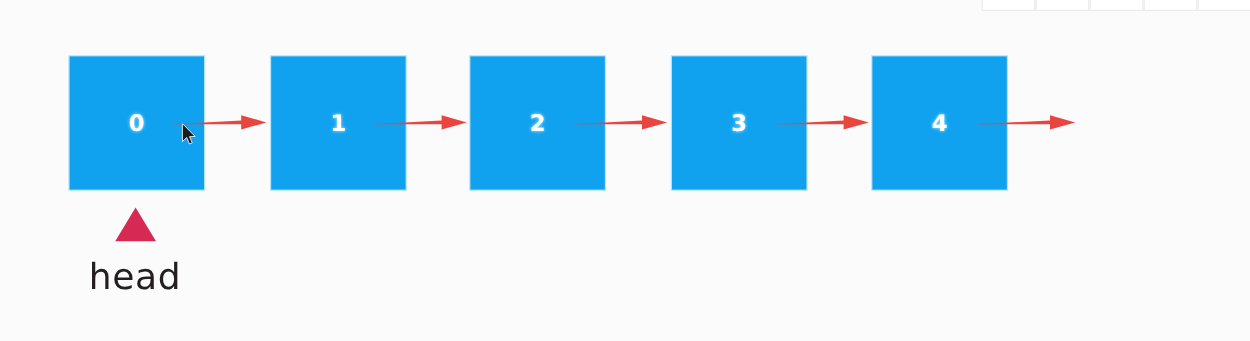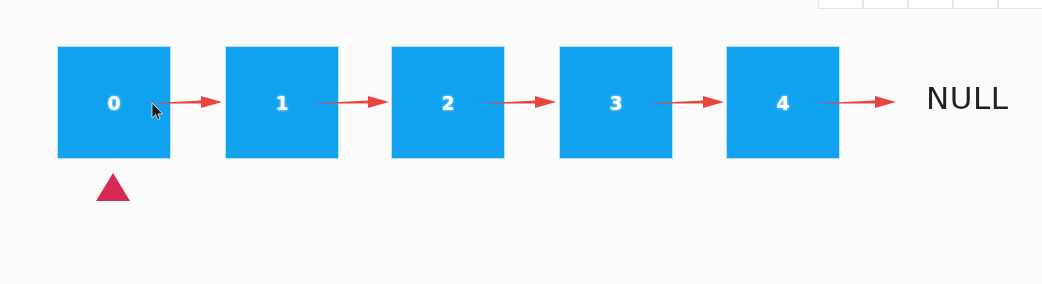--- a/index.html
+++ b/index.html
@@ -163,22 +163,22 @@
       <path d="M0 11.5 L58 8.5 L58 4 L79 10 L58 16 L58 11.5 Z" fill="#e8453f"></path>
     </svg>
   </div>
   <div class="arrow" style="left:812px;width:84px;">
     <svg width="84" height="20" viewBox="0 0 84 20">
       <path d="M0 11.5 L63 8.5 L63 4 L84 10 L63 16 L63 11.5 Z" fill="#e8453f"></path>
     </svg>
   </div>
 
   <div class="head-triangle"></div>
+  <div class="head-label">head</div>
 
-  <div class="null-label">NULL</div>
 
   <div class="cursor">
     <svg width="14" height="18" viewBox="0 0 14 18">
       <path d="M1 0 L1 15 L4.6 11.6 L6.9 17 L9.2 16 L6.9 10.9 L11.6 10.7 Z" fill="#1b1b1b" stroke="#ffffff" stroke-width="0.7"></path>
     </svg>
   </div>
 
 </div>
 
 </body></html>

